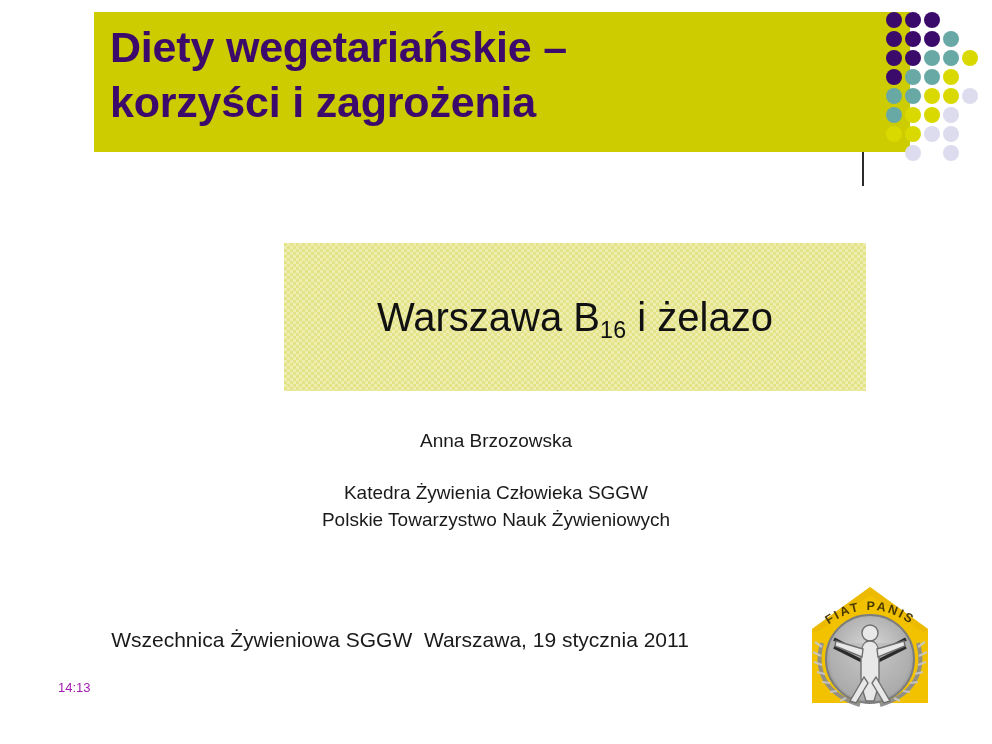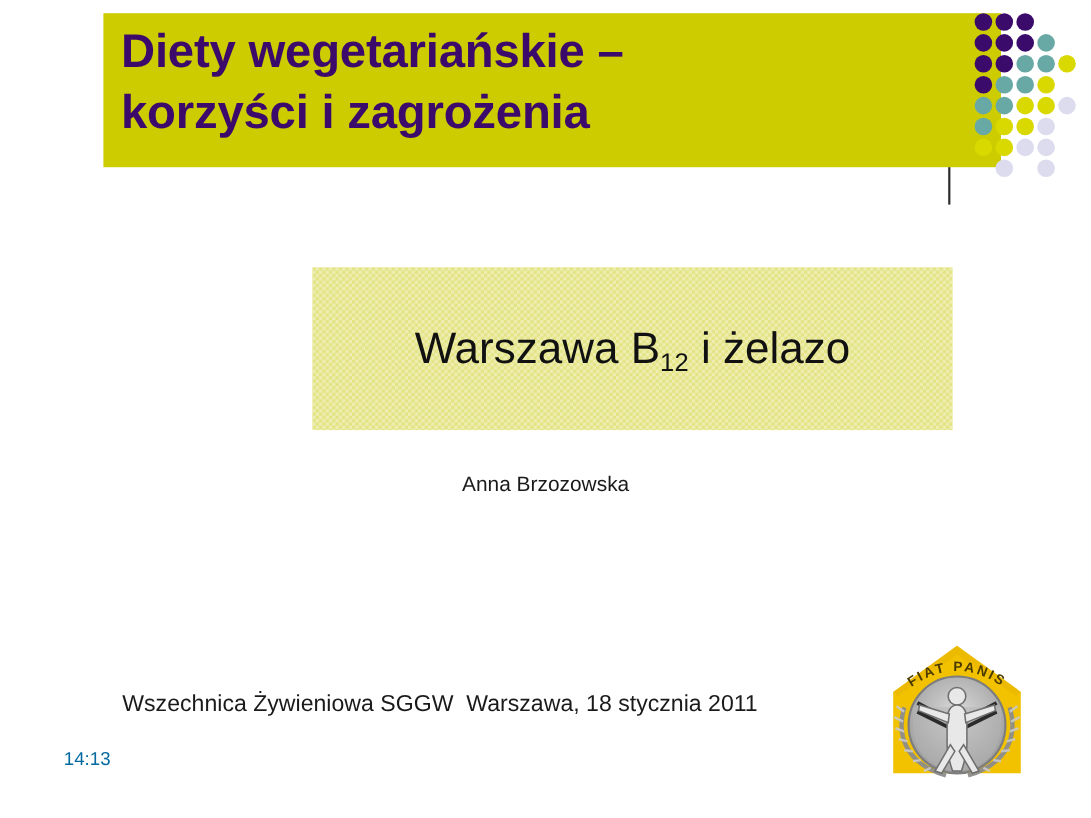--- a/index.html
+++ b/index.html
@@ -137,22 +137,22 @@
     color: #1a1a1a;
     font-size: 21px;
     white-space: pre;
   }
 
   
   .timestamp {
     position: absolute;
     left: 58px;
     top: 680px;
-    color: #0369a1;
-    font-size: 17px;
+    color: #a21caf;
+    font-size: 13px;
   }
 
   
   .logo {
     position: absolute;
     left: 806px;
     top: 581px;
     width: 128px;
     height: 128px;
   }
@@ -199,29 +199,31 @@
       <div class="dot" style="left: 0px; top: 114px; background: rgb(217, 217, 0);"></div>
       <div class="dot" style="left: 19px; top: 114px; background: rgb(217, 217, 0);"></div>
       <div class="dot" style="left: 38px; top: 114px; background: rgb(220, 220, 238);"></div>
       <div class="dot" style="left: 57px; top: 114px; background: rgb(220, 220, 238);"></div>
       <div class="dot" style="left: 19px; top: 133px; background: rgb(220, 220, 238);"></div>
       <div class="dot" style="left: 57px; top: 133px; background: rgb(220, 220, 238);"></div>
     </div>
 
   <div class="subtitle-box">
     <div class="subtitle-text">
-      <span>Warszawa B</span><sub>12</sub><span> i żelazo</span>
+      <span>Warszawa B</span><sub>16</sub><span> i żelazo</span>
     </div>
   </div>
 
   <div class="author-block">
     <div class="author-name">Anna Brzozowska</div>
-  </div>
-
-  <div class="event-line">Wszechnica Żywieniowa SGGW  Warszawa, 18 stycznia 2011</div>
+    <div class="affiliation">Katedra Żywienia Człowieka SGGW
+Polskie Towarzystwo Nauk Żywieniowych</div>
+  </div>
+
+  <div class="event-line">Wszechnica Żywieniowa SGGW  Warszawa, 19 stycznia 2011</div>
 
   <div class="timestamp">14:13</div>
 
   <div class="logo">
     <svg width="128" height="128" viewBox="0 0 128 128">
       <defs>
         <path id="mottoArc" d="M 22 44 Q 64 14 106 44" fill="none"></path>
         <radialGradient id="shieldG" cx="50%" cy="40%" r="62%">
           <stop offset="0%" stop-color="#dcdcdc"></stop>
           <stop offset="100%" stop-color="#9a9a9a"></stop>

